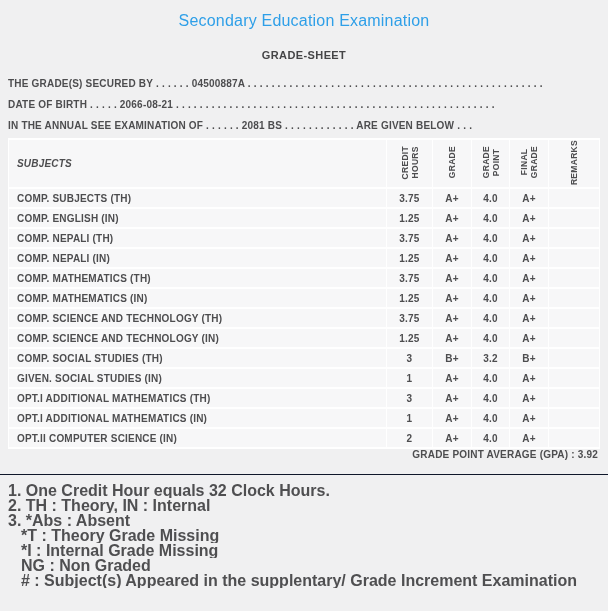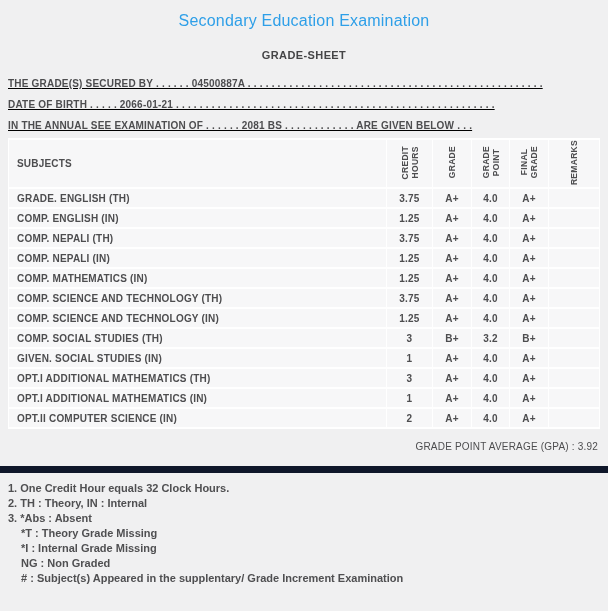--- a/index.html
+++ b/index.html
@@ -15,75 +15,75 @@
     text-align:center; color:#2e9fe8;
     font-size:16px; font-weight:400;
     margin:12px 0 0 0; letter-spacing:.2px;
   }
   .subtitle {
     text-align:center; color:#454547;
     font-size:11px; font-weight:bold;
     margin-top:19px; letter-spacing:.4px;
   }
 
-  .info { margin-top:12px;text-decoration:underline; }
+  .info { margin-top:12px; }
   .info-line {
     color:#4d4d4f; font-size:10px; font-weight:bold;
     white-space:nowrap; overflow:hidden;
     height:21px; line-height:21px; letter-spacing:.2px;
   }
 
   table.grades {
     width:100%; margin-top:2px;
     border-collapse:separate; border-spacing:1px 2px;
     background:#ffffff; table-layout:fixed;
   }
   .grades th, .grades td {
     background:#f7f7f8; color:#4d4d4f;
     font-size:10px; font-weight:bold; letter-spacing:.2px;
     overflow:hidden;
   }
   .grades thead th { height:38px; vertical-align:middle; text-align:center; padding:0; }
-  .grades thead th.sub-h { text-align:left; padding-left:8px; font-size:10px; }
+  .grades thead th.sub-h { text-align:left; padding-left:8px; font-size:10px;font-style:italic; }
   .vert {
     display:inline-block;
     writing-mode:vertical-rl; transform:rotate(180deg);
     white-space:pre-line;
     font-size:8.5px; line-height:10px; letter-spacing:.3px;
   }
   .grades tbody td { height:18px; text-align:center; padding:0; }
   .grades tbody td.subject-cell { text-align:left; padding-left:8px; }
 
   .gpa {
     text-align:right; color:#4d4d4f;
-    font-size:10px; font-weight:normal;
-    margin-top:12px; padding-right:2px; letter-spacing:.2px;
+    font-size:10px; font-weight:bold;
+    margin-top:0; padding-right:2px; letter-spacing:.2px;
   }
 
   .notes {
     margin:14px -8px 0 -8px;
-    border-top:7px solid #0f172a;
+    border-top:1px solid #0f172a;
     padding:8px 8px 0 8px;
-    color:#4f4f51; font-size:11px; font-weight:bold;
+    color:#4f4f51; font-size:16px; font-weight:bold;
     line-height:15px;
   }
   .note { white-space:nowrap; overflow:hidden; }
   .note.sub { padding-left:13px; }
 </style>
 </head>
 <body>
 
 <div class="page">
 
   <div class="title">Secondary Education Examination</div>
   <div class="subtitle">GRADE-SHEET</div>
 
   <div class="info">
     <div class="info-line">THE GRADE(S) SECURED BY . . . . . . 04500887A . . . . . . . . . . . . . . . . . . . . . . . . . . . . . . . . . . . . . . . . . . . . . . . . . .</div>
-    <div class="info-line">DATE OF BIRTH . . . . . 2066-01-21 . . . . . . . . . . . . . . . . . . . . . . . . . . . . . . . . . . . . . . . . . . . . . . . . . . . . . .</div>
+    <div class="info-line">DATE OF BIRTH . . . . . 2066-08-21 . . . . . . . . . . . . . . . . . . . . . . . . . . . . . . . . . . . . . . . . . . . . . . . . . . . . . .</div>
     <div class="info-line">IN THE ANNUAL SEE EXAMINATION OF . . . . . . 2081 BS . . . . . . . . . . . . ARE GIVEN BELOW . . .</div>
   </div>
 
   <table class="grades">
     <colgroup>
       <col>
       <col style="width:45px">
       <col style="width:38px">
       <col style="width:37px">
       <col style="width:38px">
@@ -97,21 +97,21 @@
         <th><span class="vert">GRADE</span></th>
         <th><span class="vert">GRADE
 POINT</span></th>
         <th><span class="vert">FINAL
 GRADE</span></th>
         <th><span class="vert">REMARKS</span></th>
       </tr>
     </thead>
     <tbody>
         <tr>
-          <td class="subject-cell">GRADE. ENGLISH (TH)</td>
+          <td class="subject-cell">COMP. SUBJECTS (TH)</td>
           <td>3.75</td>
           <td>A+</td>
           <td>4.0</td>
           <td>A+</td>
           <td></td>
         </tr>
         <tr>
           <td class="subject-cell">COMP. ENGLISH (IN)</td>
           <td>1.25</td>
           <td>A+</td>
@@ -123,20 +123,28 @@
           <td class="subject-cell">COMP. NEPALI (TH)</td>
           <td>3.75</td>
           <td>A+</td>
           <td>4.0</td>
           <td>A+</td>
           <td></td>
         </tr>
         <tr>
           <td class="subject-cell">COMP. NEPALI (IN)</td>
           <td>1.25</td>
+          <td>A+</td>
+          <td>4.0</td>
+          <td>A+</td>
+          <td></td>
+        </tr>
+        <tr>
+          <td class="subject-cell">COMP. MATHEMATICS (TH)</td>
+          <td>3.75</td>
           <td>A+</td>
           <td>4.0</td>
           <td>A+</td>
           <td></td>
         </tr>
         <tr>
           <td class="subject-cell">COMP. MATHEMATICS (IN)</td>
           <td>1.25</td>
           <td>A+</td>
           <td>4.0</td>

